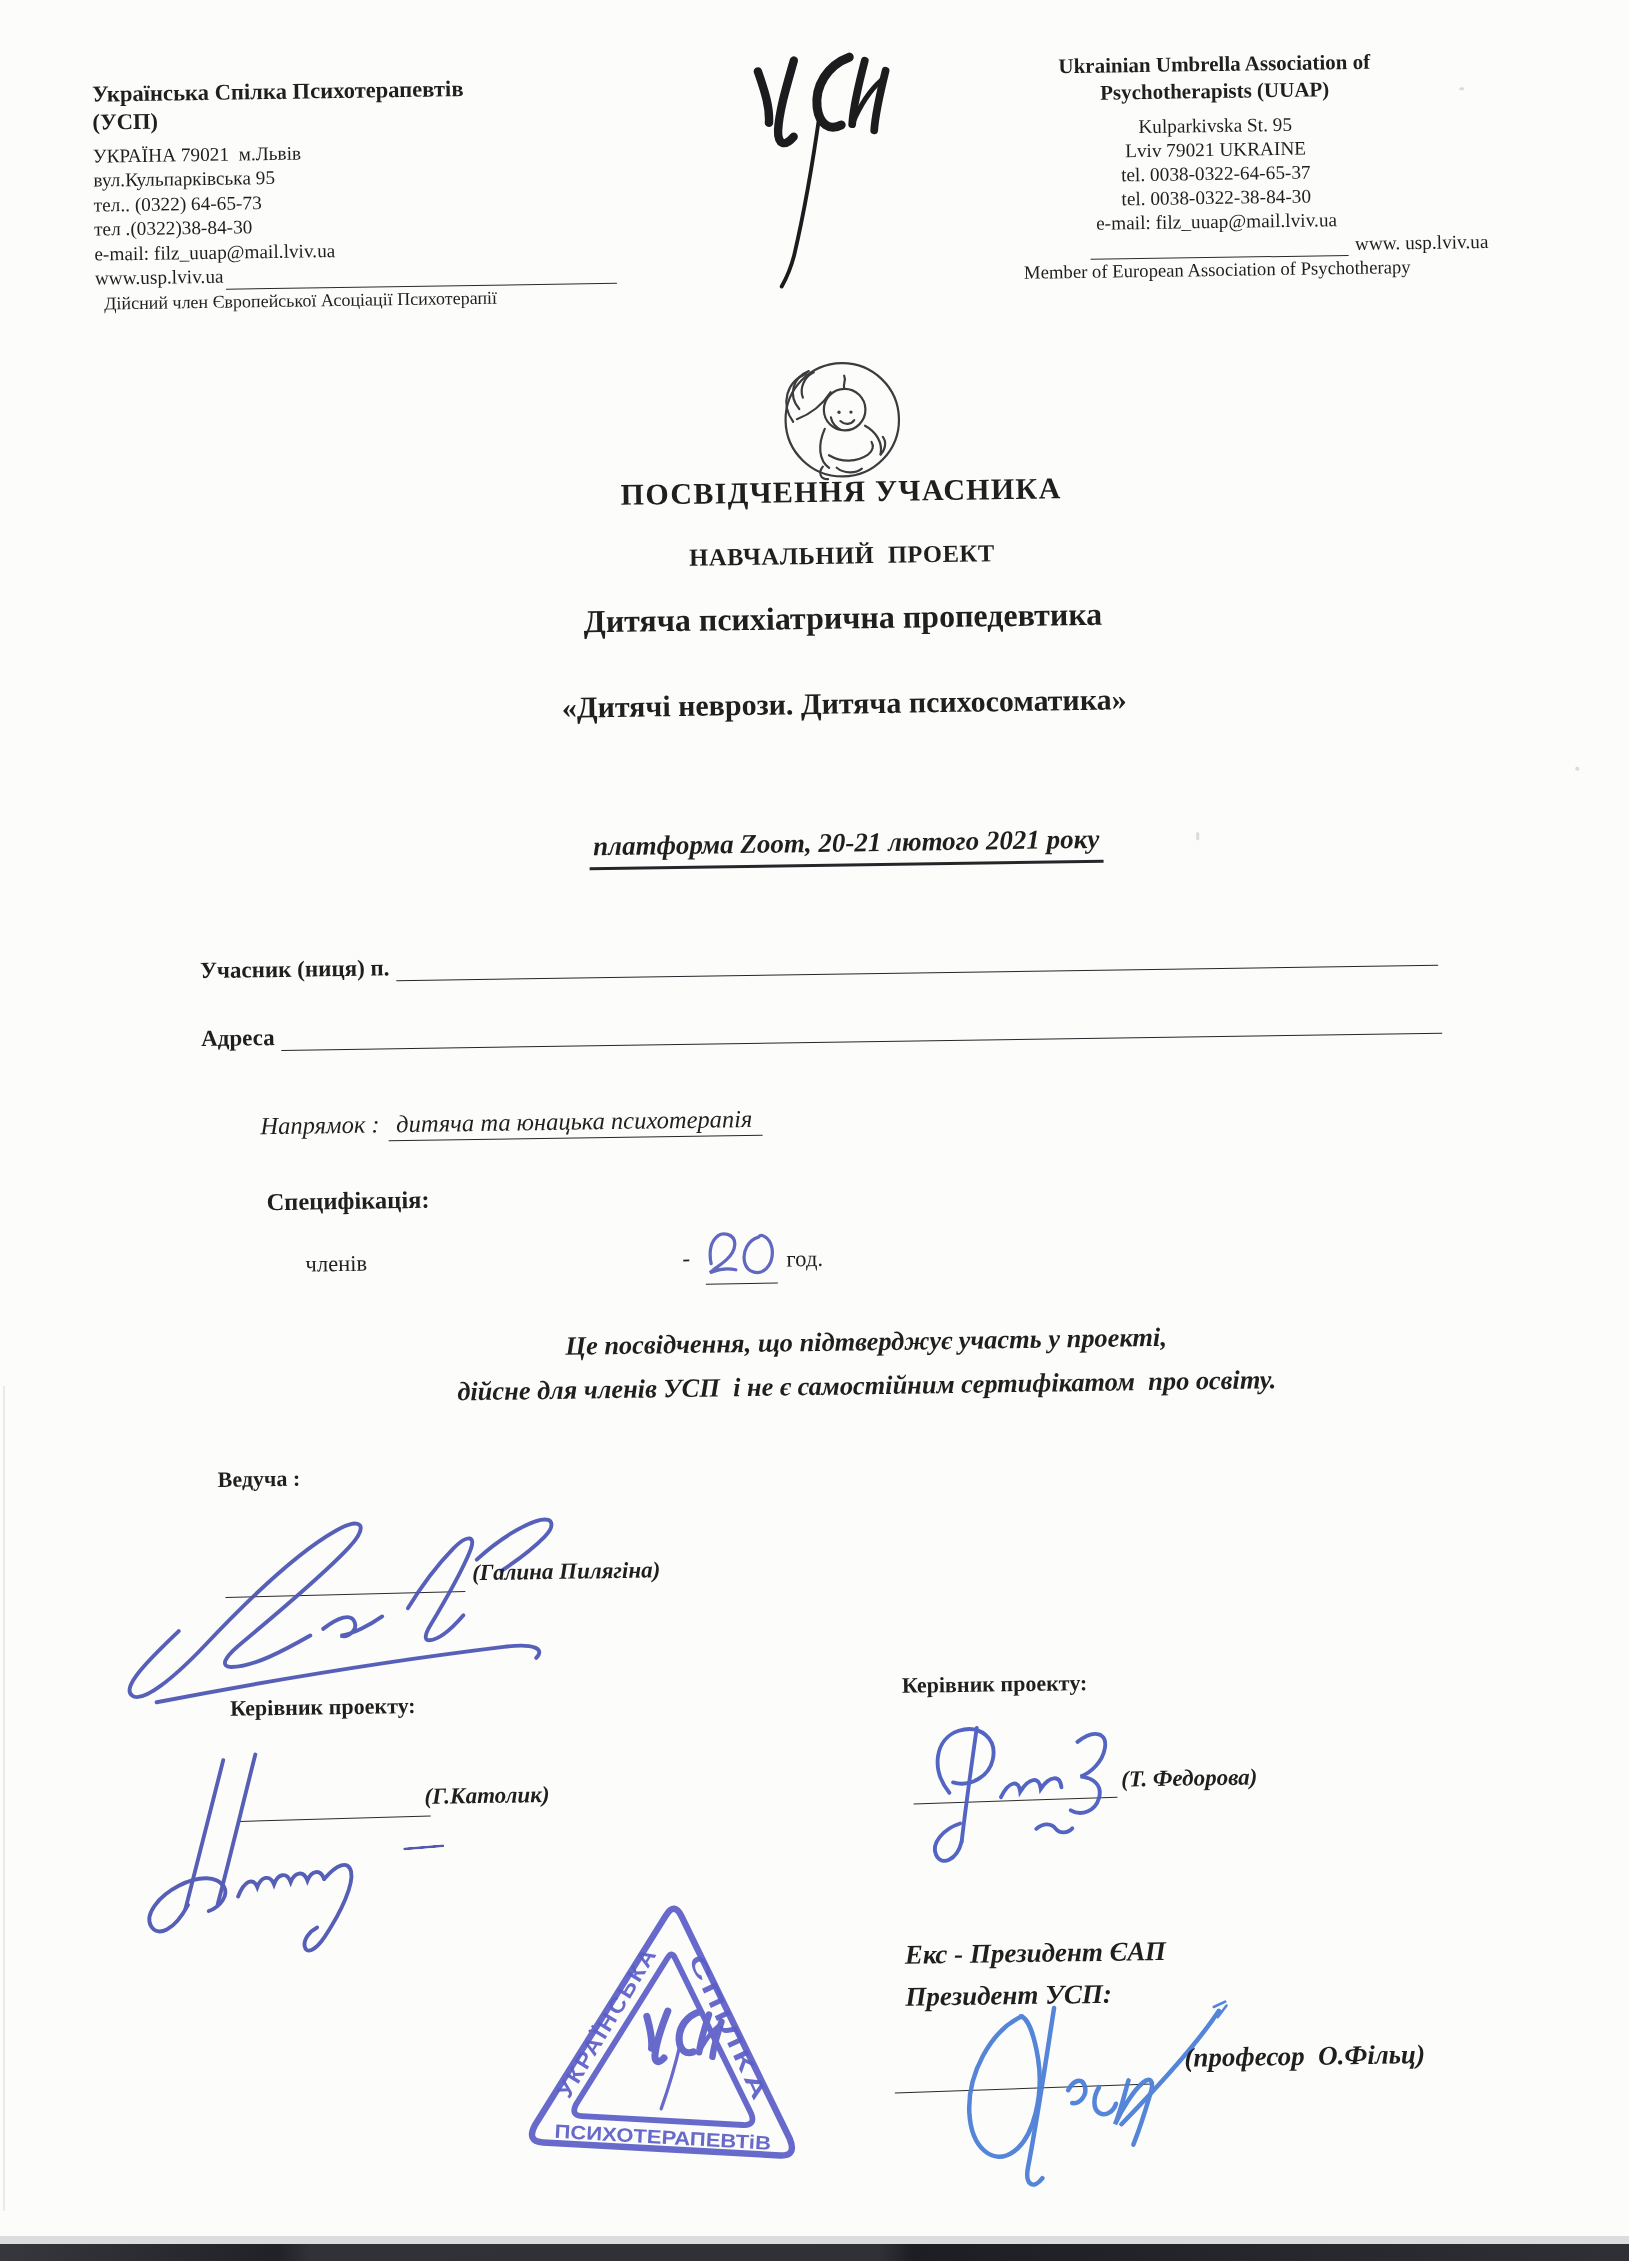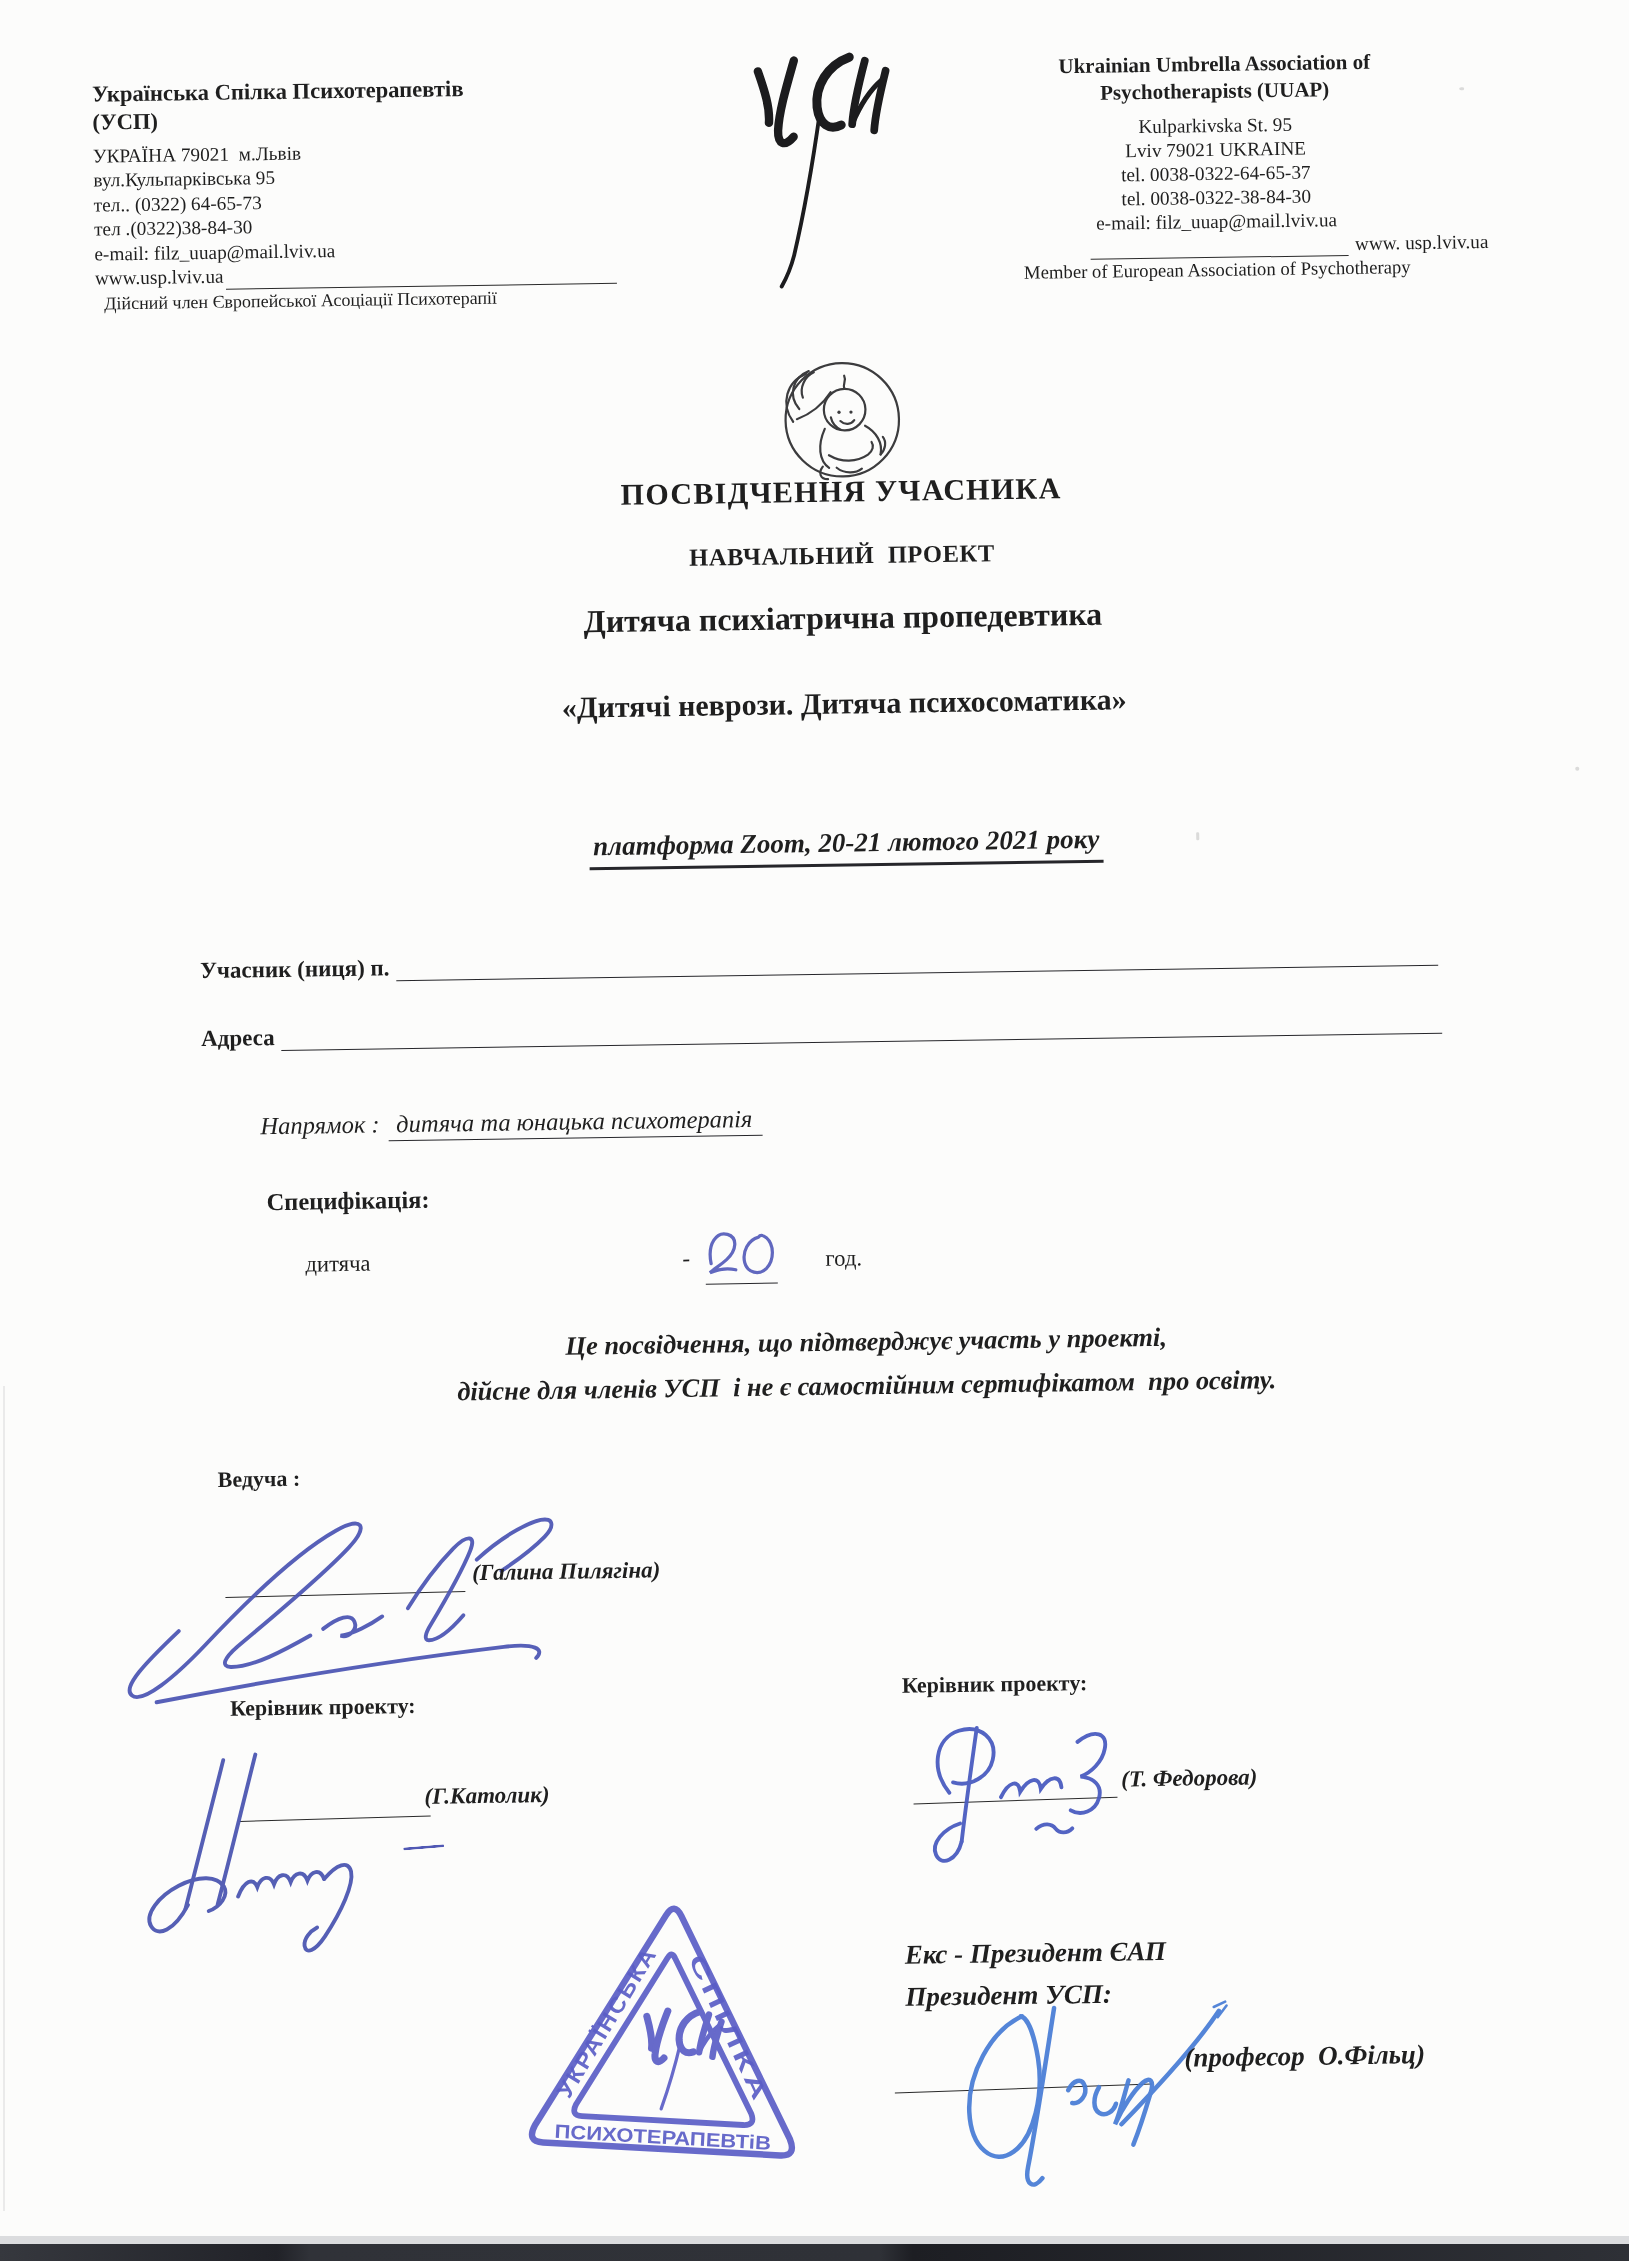--- a/index.html
+++ b/index.html
@@ -34,21 +34,21 @@
   .frow .lbl{font-size:23px;font-weight:bold;white-space:pre;}
   .frow .fill{flex:1;border-bottom:1.9px solid #26262a;height:27px;margin-left:6.4px;}
   .participant{left:203px;top:947px;width:1238px;}
   .address{left:203px;top:1015px;width:1241px;}
   .direction{left:261px;top:1104px;font-size:24.5px;font-style:italic;}
   .direction .dval{border-bottom:1.9px solid #26262a;padding:0 10.3px 2.6px 7.7px;margin-left:9px;}
   .spec{left:266px;top:1180px;font-size:24.5px;font-weight:bold;}
   .theory{left:304px;top:1244px;font-size:22.6px;}
   .dash{left:681px;top:1244px;font-size:23px;}
   .hours-line{left:704px;top:1282px;width:72px;border-top:1.9px solid #26262a;height:0;}
-  .hours-unit{left:824px;top:1246px;font-size:22.6px;}
+  .hours-unit{left:785px;top:1246px;font-size:22.6px;}
   
   .stmt{left:0;width:1630px;text-align:center;padding-left:97px;box-sizing:border-box;
         font-size:26.4px;font-weight:bold;font-style:italic;}
   .stmt1{top:1327px;} .stmt2{top:1371px;}
   
   .slabel{font-size:22px;font-weight:bold;}
   .sname{font-size:23px;font-weight:bold;font-style:italic;}
   .bigname{font-size:27px;font-weight:bold;font-style:italic;}
   .sig-line{height:0;border-top:1.9px solid #2a2a2a;}
   .ink-dash{border-top:3.2px solid #5058b4;border-radius:1.9px;}
@@ -145,21 +145,21 @@
       <span class="fill"></span>
     </div>
     <div class="abs frow address">
       <span class="lbl t">Адреса</span>
       <span class="fill"></span>
     </div>
     <div class="abs direction">
       <span class="t">Напрямок :</span><span class="dval t">дитяча та юнацька психотерапія</span>
     </div>
     <div class="abs spec t">Специфікація:</div>
-    <div class="abs theory t">дитяча</div>
+    <div class="abs theory t">членів</div>
     <div class="abs dash t">-</div>
 
     <svg class="abs" style="left:698px;top:1222px;" width="84" height="57" viewBox="0 0 130 88">
       <g fill="none" stroke="#6168bf" stroke-width="5" stroke-linecap="round">
         <path d="M18,62 C12,30 28,12 44,17 C60,22 58,42 42,56 C32,65 22,70 16,76 C28,71 44,69 56,72"></path>
         <path d="M92,22 C76,26 66,44 70,61 C74,77 92,82 104,70 C116,57 116,34 104,23 C98,18 94,19 92,22"></path>
       </g>
     </svg>
     <div class="abs hours-line"></div>
     <div class="abs hours-unit t">год.</div>

